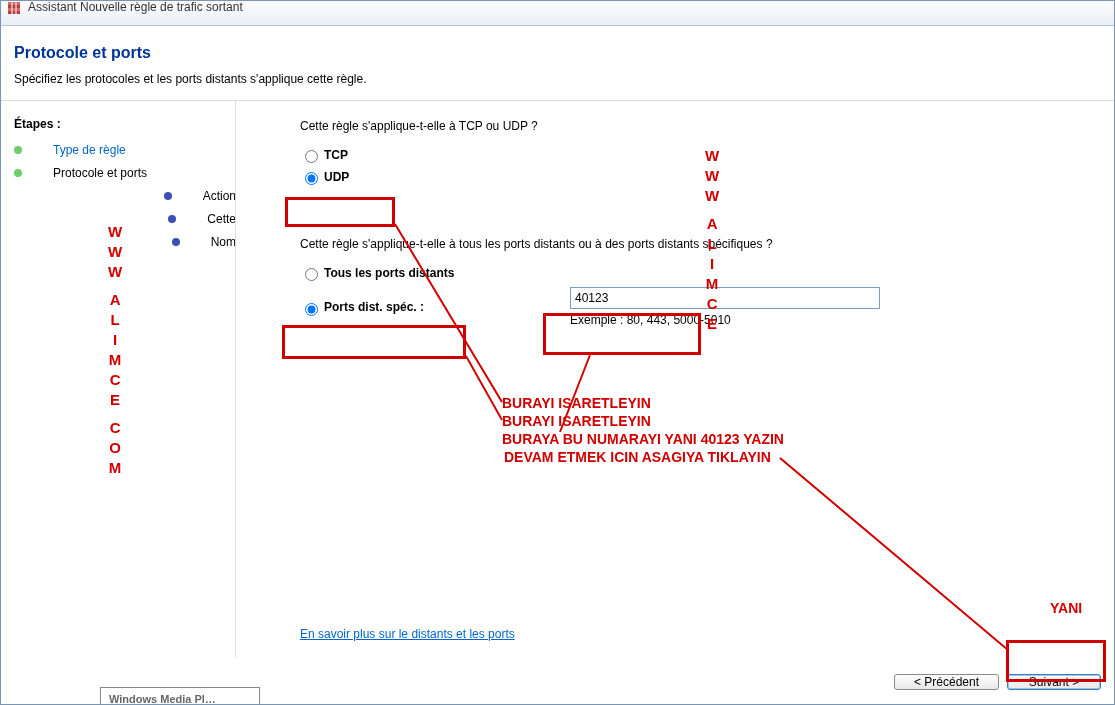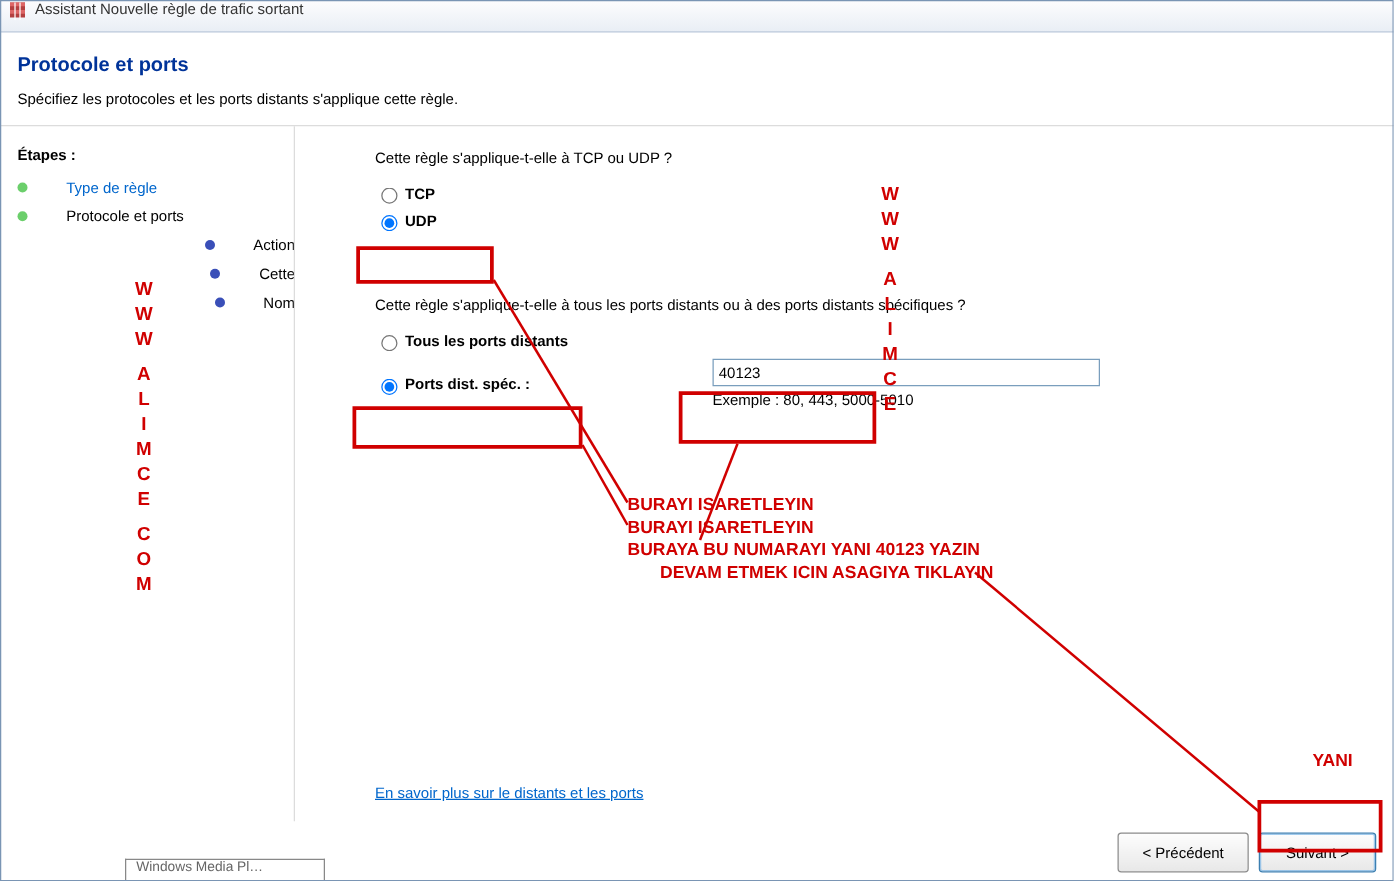--- a/index.html
+++ b/index.html
@@ -132,21 +132,21 @@
   
   .footer {
     height:50px;
     display:flex;
     justify-content:flex-end;
     align-items:center;
     padding-right:14px;
     gap:8px;
   }
   .btn {
-    height:32px;
+    height:16px;
     min-width:94px;
     border:1px solid #8a8a8a;
     background:linear-gradient(#fdfdfd,#e8e8e8);
     border-radius:3px;
     font-family:inherit;
     font-size:12px;
     cursor:pointer;
     padding:0 19px;
   }
   .btn-default {
@@ -185,25 +185,26 @@
   .taskbar-stub {
     position:absolute;
     left:100px;
     bottom:0;
     height:18px;
     width:160px;
     border:1px solid #888;
     border-bottom:none;
     background:#fff;
     display:flex;
-    align-items:flex-start;
+    align-items:flex-end;
     padding:0 8px;
     color:#666;
     font-size:11px;
     overflow:hidden;
+    font-weight:bold;
   }
 </style>
 </head>
 <body>
 
 <div class="titlebar">
   <span class="fw-icon">
     <svg viewBox="0 0 16 16" width="16" height="16">
       <path d="M2 2 h12 v12 h-12 z" fill="#b34040"></path>
       <path d="M2 2 h12 v3 h-12 z M2 8 h12 v3 h-12 z" fill="#d66"></path>
@@ -297,21 +298,21 @@
 
   <div class="redbox" style="left:282px; top:325px; width:184px; height:34px;"></div>
 
   <div class="redbox" style="left:543px; top:313px; width:158px; height:42px;"></div>
 
   <div class="redbox" style="left:1006px; top:640px; width:100px; height:42px;"></div>
 
   <div class="redtxt" style="left:502px; top:395px;">BURAYI ISARETLEYIN</div>
   <div class="redtxt" style="left:502px; top:413px;">BURAYI ISARETLEYIN</div>
   <div class="redtxt" style="left:502px; top:431px;">BURAYA BU NUMARAYI YANI 40123 YAZIN</div>
-  <div class="redtxt" style="left:528px; top:449px;">DEVAM ETMEK ICIN ASAGIYA TIKLAYIN</div>
+  <div class="redtxt" style="left:504px; top:449px;">DEVAM ETMEK ICIN ASAGIYA TIKLAYIN</div>
 
   <div class="redtxt" style="left:1050px; top:600px;">YANI</div>
 
   <svg width="1115" height="705" style="position:absolute;left:0;top:0">
     <g stroke="#d00000" stroke-width="2" fill="none">
 
       <line x1="395" y1="224" x2="502" y2="402"></line>
 
       <line x1="466" y1="356" x2="502" y2="420"></line>
 

